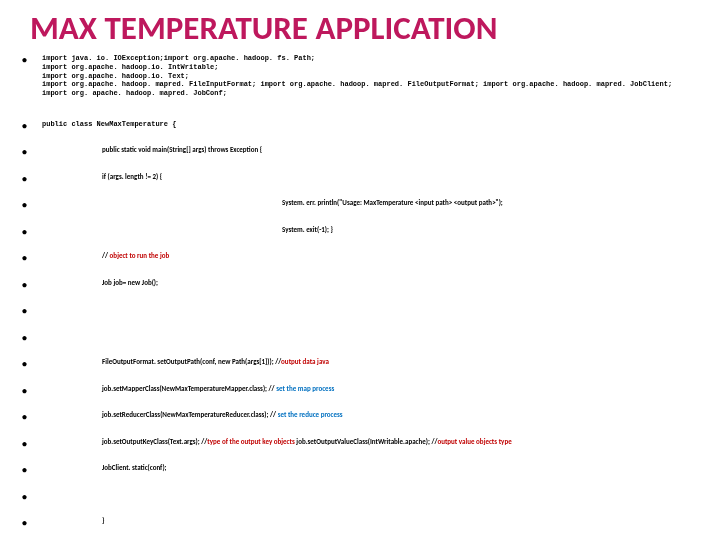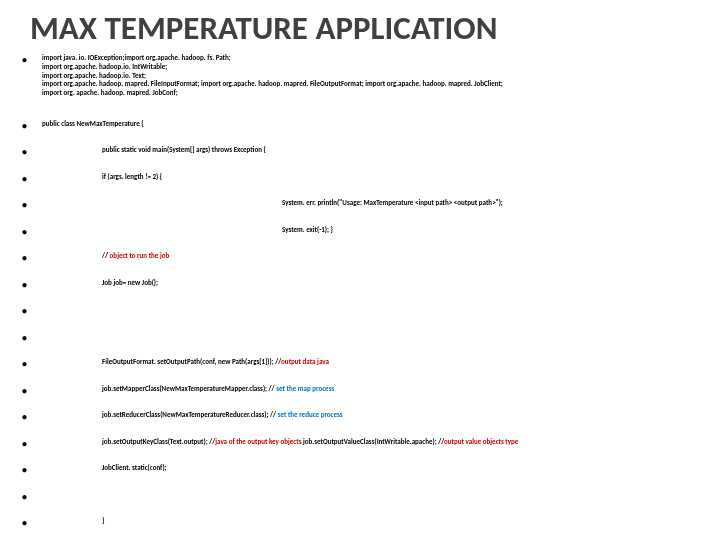--- a/index.html
+++ b/index.html
@@ -14,21 +14,21 @@
   }
   .slide {
     padding: 8px 20px 10px 20px;
     box-sizing: border-box;
   }
   .title {
     font-size: 33px;
     font-weight: 800;
     letter-spacing: 0px;
     margin: 0 0 6px 10px;
-    color: #404040;
+    color: #be185d;
   }
   .row {
     display: flex;
     align-items: flex-start;
     font-size: 7px;
     line-height: 1.25;
     color: #000;
     margin-bottom: 3px;
   }
   .row.gap-lg { margin-top: 22px; }
@@ -40,21 +40,21 @@
     font-weight: bold;
     text-align: left;
     padding-left: 2px;
     box-sizing: border-box;
   }
   .content {
     flex: 1;
     font-weight: 600;
     white-space: normal;
   }
-  .indent-1 .content { padding-left: 0px; }
+  .indent-1 .content { padding-left: 0px; font-family: Liberation Mono, monospace; }
   .indent-2 .content { padding-left: 60px; }
   .indent-3 .content { padding-left: 240px; }
   .red { color: #c00000; }
   .blue { color: #0070c0; }
 </style>
 </head>
 <body>
 
 <div class="slide">
   <h1 class="title">MAX TEMPERATURE APPLICATION</h1>
@@ -68,21 +68,21 @@
 import org. apache. hadoop. mapred. JobConf;</div>
   </div>
 
   <div class="row indent-1 gap-lg">
     <div class="bullet">•</div>
     <div class="content">public class NewMaxTemperature {</div>
   </div>
 
   <div class="row indent-2 gap-md">
     <div class="bullet">•</div>
-    <div class="content">public static void main(System[] args) throws  Exception {</div>
+    <div class="content">public static void main(String[] args) throws  Exception {</div>
   </div>
 
   <div class="row indent-2 gap-md">
     <div class="bullet">•</div>
     <div class="content">if (args. length != 2) {</div>
   </div>
 
   <div class="row indent-3 gap-md">
     <div class="bullet">•</div>
     <div class="content">System. err. println("Usage: MaxTemperature &lt;input path&gt; &lt;output path&gt;");</div>
@@ -121,21 +121,21 @@
     <div class="content"><span>job.setMapperClass(NewMaxTemperatureMapper.class); // </span><span class="blue">set the map process</span></div>
   </div>
 
   <div class="row indent-2 gap-md">
     <div class="bullet">•</div>
     <div class="content"><span>job.setReducerClass(NewMaxTemperatureReducer.class); // </span><span class="blue">set the reduce process</span></div>
   </div>
 
   <div class="row indent-2 gap-md">
     <div class="bullet">•</div>
-    <div class="content"><span>job.setOutputKeyClass(Text.output); //</span><span class="red">java of the output key objects </span><span>job.setOutputValueClass(IntWritable.apache); //</span><span class="red">output value objects type</span></div>
+    <div class="content"><span>job.setOutputKeyClass(Text.args); //</span><span class="red">type of the output key objects </span><span>job.setOutputValueClass(IntWritable.apache); //</span><span class="red">output value objects type</span></div>
   </div>
 
   <div class="row indent-2 gap-md">
     <div class="bullet">•</div>
     <div class="content">JobClient. static(conf); </div>
   </div>
 
   <div class="row indent-2 gap-md">
     <div class="bullet">•</div>
   </div>

